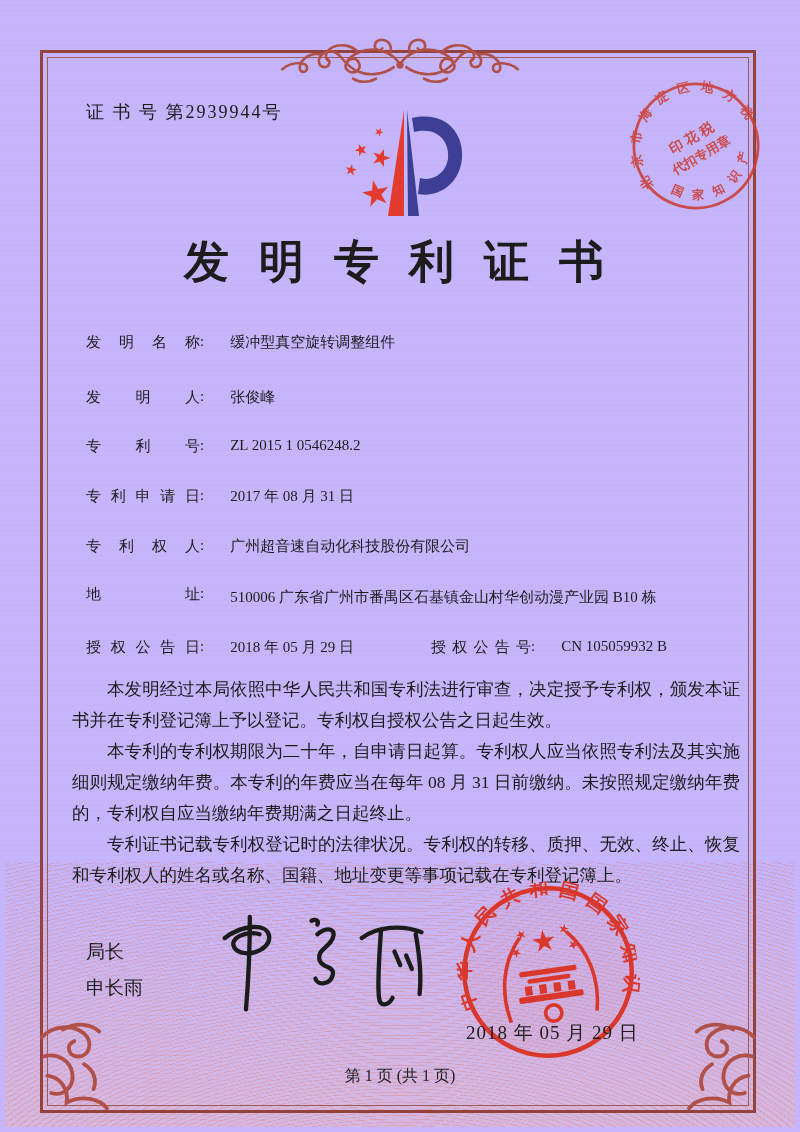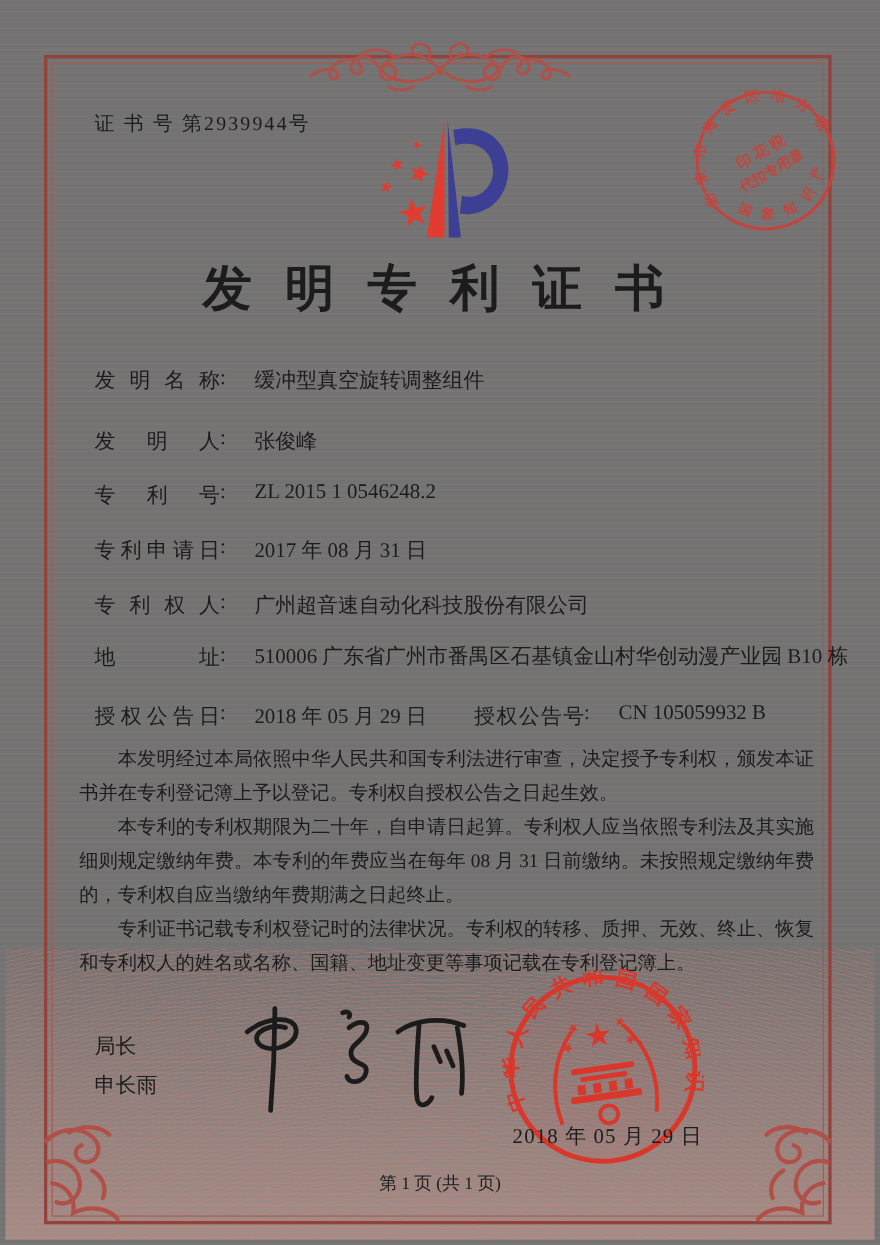--- a/index.html
+++ b/index.html
@@ -1,18 +1,18 @@
 <!DOCTYPE html>
 <html><head>
 <meta charset="utf-8">
 <style>
   html,body{margin:0;padding:0;background:#e9e6e1;}
   .paper{
     position:relative;width:800px;height:1132px;margin:0 auto;
-    background:#737373;overflow:hidden;
+    background:#c4b5fd;overflow:hidden;
     font-family:"Liberation Serif","DejaVu Serif",serif;color:#1c1c1c;
   }
   
   .paper::before{
     content:"";position:absolute;inset:0;z-index:0;pointer-events:none;
     background:repeating-linear-gradient(180deg,rgba(214,140,128,0.08) 0 1px,transparent 1px 5px);
   }
   
   .waves{
     position:absolute;left:5px;right:5px;top:862px;bottom:5px;z-index:0;pointer-events:none;
@@ -32,21 +32,21 @@
   .corner-right{right:38px;bottom:16px;transform:scaleX(-1);}
   .content{position:absolute;inset:0;z-index:2;}
 
   .cert-no{position:absolute;left:86px;top:100px;font-size:18px;letter-spacing:2px;}
   .logo{position:absolute;left:336px;top:104px;width:130px;height:118px;}
   .title{
     position:absolute;left:0;top:232px;width:100%;text-align:center;
     font-size:45px;font-weight:700;letter-spacing:30px;padding-left:18px;box-sizing:border-box;
   }
 
-  .field-row{position:absolute;left:86px;font-size:19px;display:flex;align-items:flex-start;}
+  .field-row{position:absolute;left:86px;font-size:15px;display:flex;align-items:flex-start;}
   .field-label{display:inline-block;width:114px;text-align:justify;text-align-last:justify;flex:0 0 114px;}
   .field-colon{margin:0 2px 0 0;}
   .field-value{margin-left:24px;}
   .addr-value{width:555px;line-height:25px;}
   .grant-no{position:absolute;left:345px;top:0;display:flex;}
   .grant-no .field-label{width:100px;flex:0 0 100px;}
 
   .body-text{
     position:absolute;left:72px;top:674px;width:668px;
     font-size:17.5px;line-height:31px;text-align:justify;

